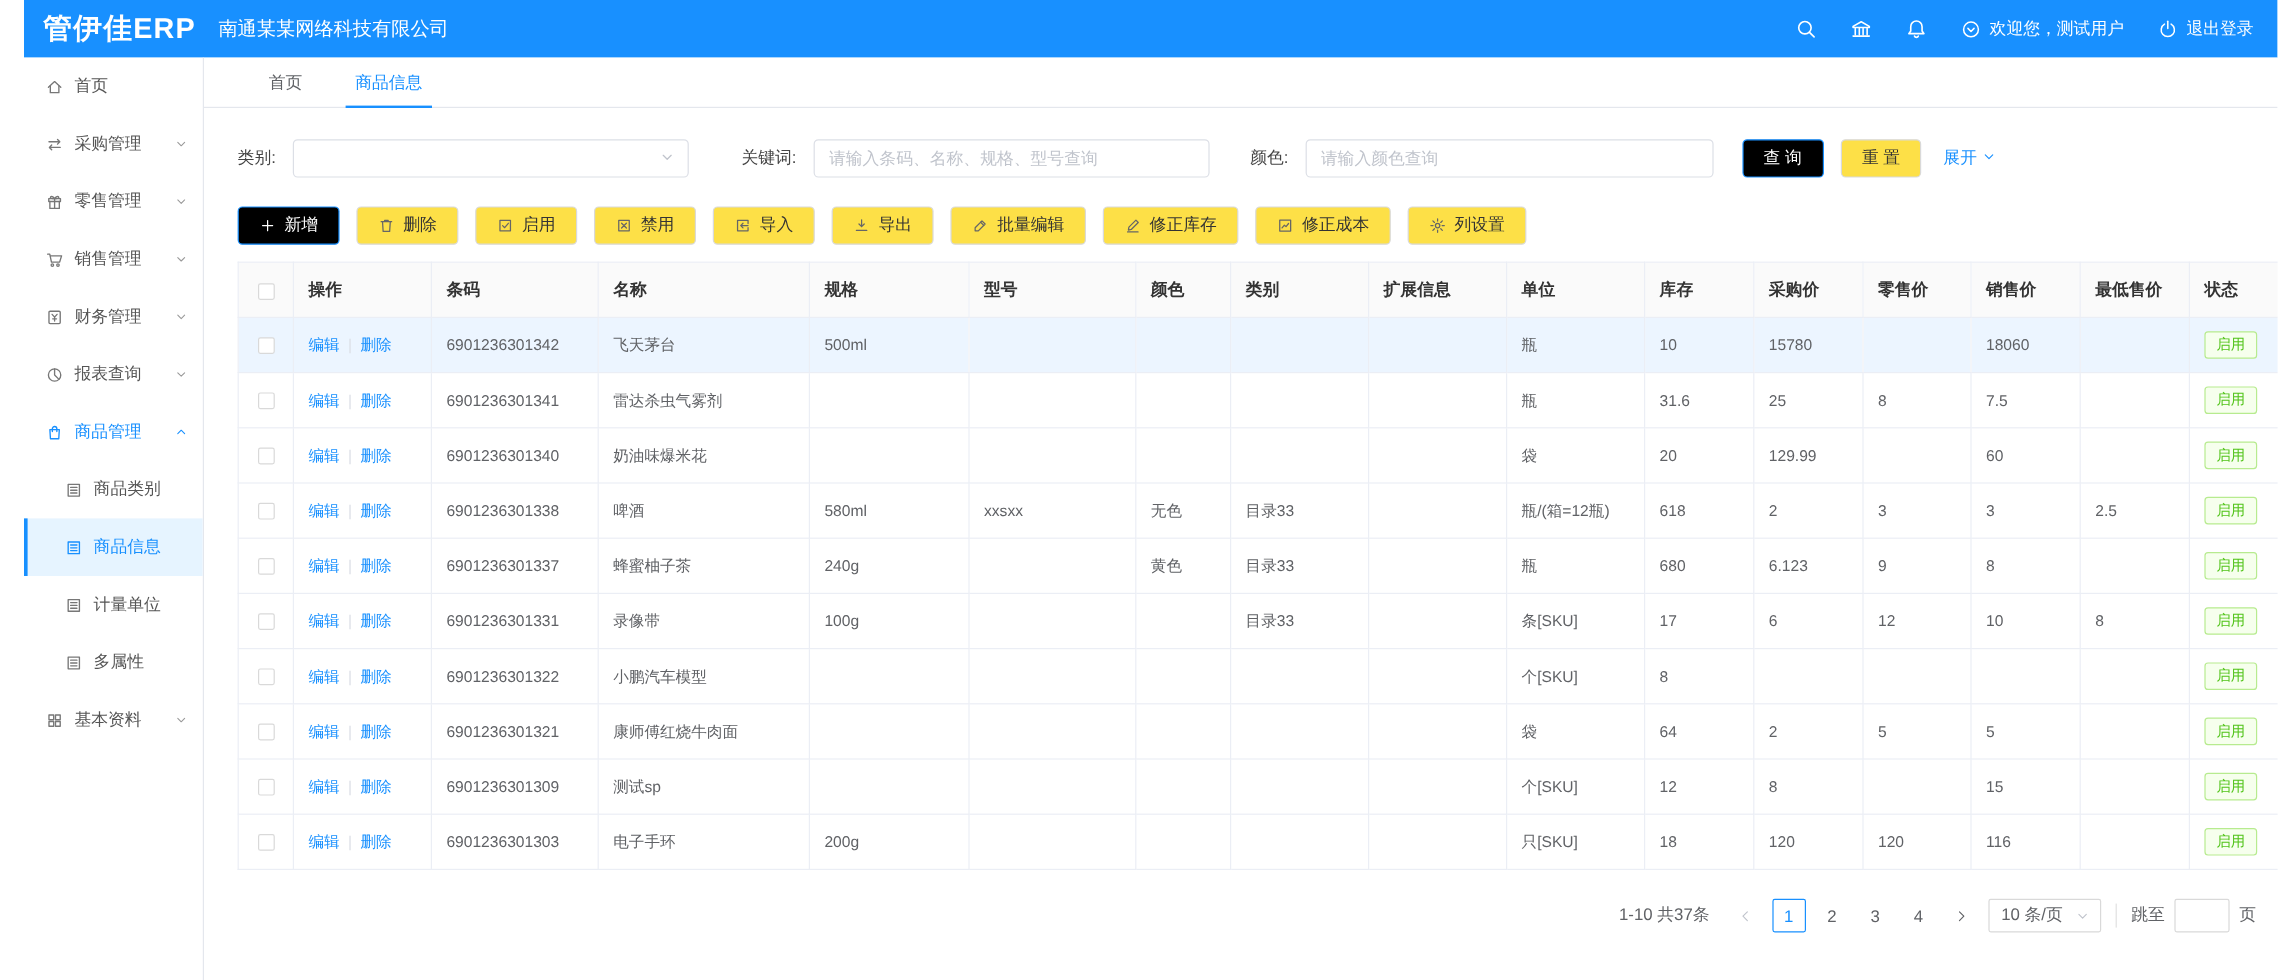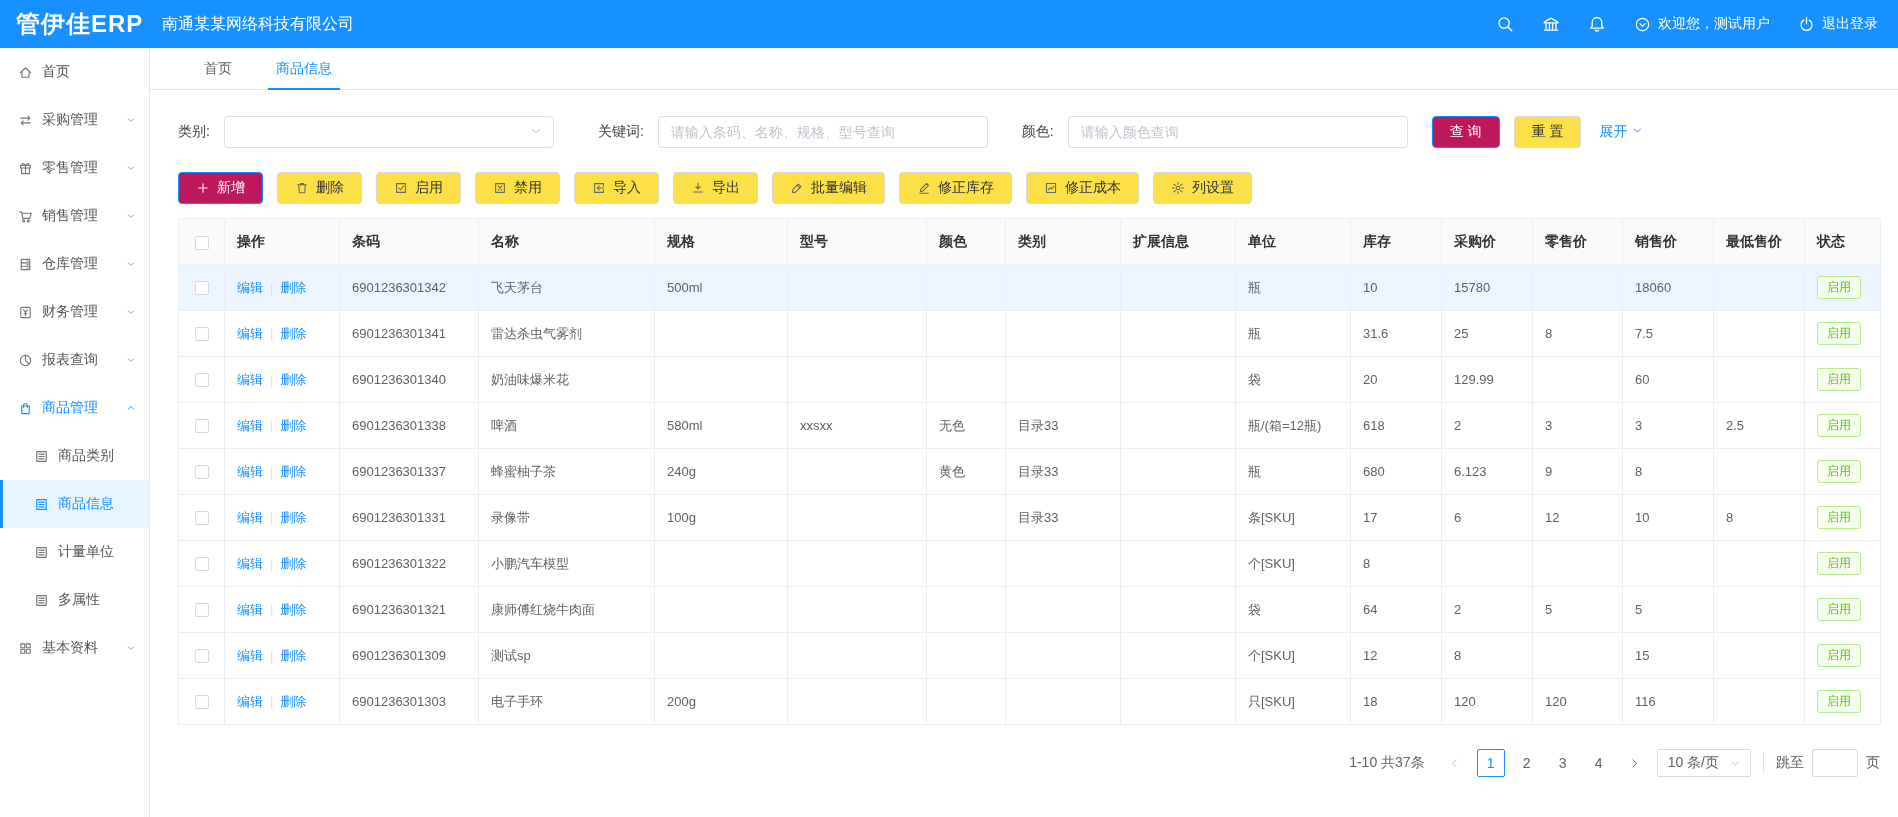--- a/index.html
+++ b/index.html
@@ -1,18 +1,18 @@
 <!DOCTYPE html>
 <html><head>
 <meta charset="utf-8">
 <style>
   * { margin:0; padding:0; box-sizing:border-box; }
   html,body { width:1898px; height:817px; overflow:hidden; background:#fff;
     font-family:"Liberation Sans","DejaVu Sans",sans-serif; }
-  .app { width:1898px; height:817px; display:flex; flex-direction:column; }
+  .app { width:1898px; height:817px; display:flex; flex-direction:column;padding-left:20px; }
 
   
   .topbar { height:48px; background:#1890ff; display:flex; align-items:center; color:#fff; flex:0 0 48px; }
   .logo { width:152px; padding-left:16px; font-size:24px; font-weight:bold; letter-spacing:1px; white-space:nowrap; }
   .company { font-size:16px; margin-left:10px; white-space:nowrap; }
   .topbar-right { margin-left:auto; display:flex; align-items:center; gap:28px; padding-right:20px; font-size:14px; }
   .tb-icon { display:inline-flex; align-items:center; cursor:pointer; }
   .tb-group { display:inline-flex; align-items:center; gap:7px; cursor:pointer; white-space:nowrap; }
   .topbar svg { display:block; }
 
@@ -45,21 +45,21 @@
   .f-select { width:330px; height:32px; border:1px solid #dcdfe6; border-radius:4px; margin-left:14px; margin-right:44px;
     display:flex; align-items:center; justify-content:flex-end; padding-right:10px; color:#c0c4cc; cursor:pointer; background:#fff; }
   .f-input { height:32px; border:1px solid #dcdfe6; border-radius:4px; margin-left:14px; padding:0 12px; font-size:14px; color:#333;
     font-family:inherit; outline:none; }
   .f-input::placeholder { color:#c0c4cc; }
   .f-input.w-keyword { width:330px; margin-right:34px; }
   .f-input.w-color { width:340px; margin-right:24px; }
   .btn { height:32px; padding:0 17px; font-size:14px; border:1px solid #d9d9d9; border-radius:4px; background:#fde047; color:#333;
     display:inline-flex; align-items:center; gap:7px; cursor:pointer; white-space:nowrap; font-family:inherit; }
   .btn .b-icon { display:inline-flex; color:#666; }
-  .btn-primary { background:#be185d; border-color:#1890ff; color:#fff; }
+  .btn-primary { background:#000000; border-color:#1890ff; color:#fff; }
   .btn-primary .b-icon { color:#fff; }
   .filter-row .btn { margin-right:14px; }
   .expand-link { color:#1890ff; display:inline-flex; align-items:center; gap:4px; cursor:pointer; margin-left:4px; white-space:nowrap; }
 
   .toolbar { display:flex; gap:14px; margin-bottom:14px; }
 
   
   table.grid { border-collapse:collapse; table-layout:fixed; width:1702px; font-size:13px; }
   table.grid th, table.grid td { border:1px solid #ebeef5; height:46px; padding:0 0 0 12px; text-align:left; overflow:hidden; white-space:nowrap; }
   table.grid th { background:#fafafa; color:#333; font-weight:600; font-size:14px; }
@@ -184,34 +184,20 @@
           <span>销售管理</span>
           <span class="s-chevron" style="display: inline-flex;">
             <svg viewBox="0 0 16 16" width="12" height="12" fill="none" stroke="currentColor" stroke-width="1.2" stroke-linecap="round" stroke-linejoin="round">
               <path d="M4.2 6.2L8 10l3.8-3.8"></path>
             </svg>
           </span>
         </div>
         <div class="side-item">
           <span class="s-icon" style="display: inline-flex;">
             <svg viewBox="0 0 16 16" width="15" height="15" fill="none" stroke="currentColor" stroke-width="1.2" stroke-linecap="round" stroke-linejoin="round">
-              <rect x="3.5" y="2.5" width="9" height="11"></rect>
-              <path d="M3.5 6.2h9M3.5 9.8h9M9.6 4.3h1.2M9.6 8h1.2M9.6 11.7h1.2"></path>
-            </svg>
-          </span>
-          <span>仓库管理</span>
-          <span class="s-chevron" style="display: inline-flex;">
-            <svg viewBox="0 0 16 16" width="12" height="12" fill="none" stroke="currentColor" stroke-width="1.2" stroke-linecap="round" stroke-linejoin="round">
-              <path d="M4.2 6.2L8 10l3.8-3.8"></path>
-            </svg>
-          </span>
-        </div>
-        <div class="side-item">
-          <span class="s-icon" style="display: inline-flex;">
-            <svg viewBox="0 0 16 16" width="15" height="15" fill="none" stroke="currentColor" stroke-width="1.2" stroke-linecap="round" stroke-linejoin="round">
               <rect x="3" y="2.5" width="10" height="11" rx="1"></rect>
               <path d="M5.8 5.3L8 7.8l2.2-2.5M8 7.8v3.4M6.3 9.3h3.4"></path>
             </svg>
           </span>
           <span>财务管理</span>
           <span class="s-chevron" style="display: inline-flex;">
             <svg viewBox="0 0 16 16" width="12" height="12" fill="none" stroke="currentColor" stroke-width="1.2" stroke-linecap="round" stroke-linejoin="round">
               <path d="M4.2 6.2L8 10l3.8-3.8"></path>
             </svg>
           </span>

